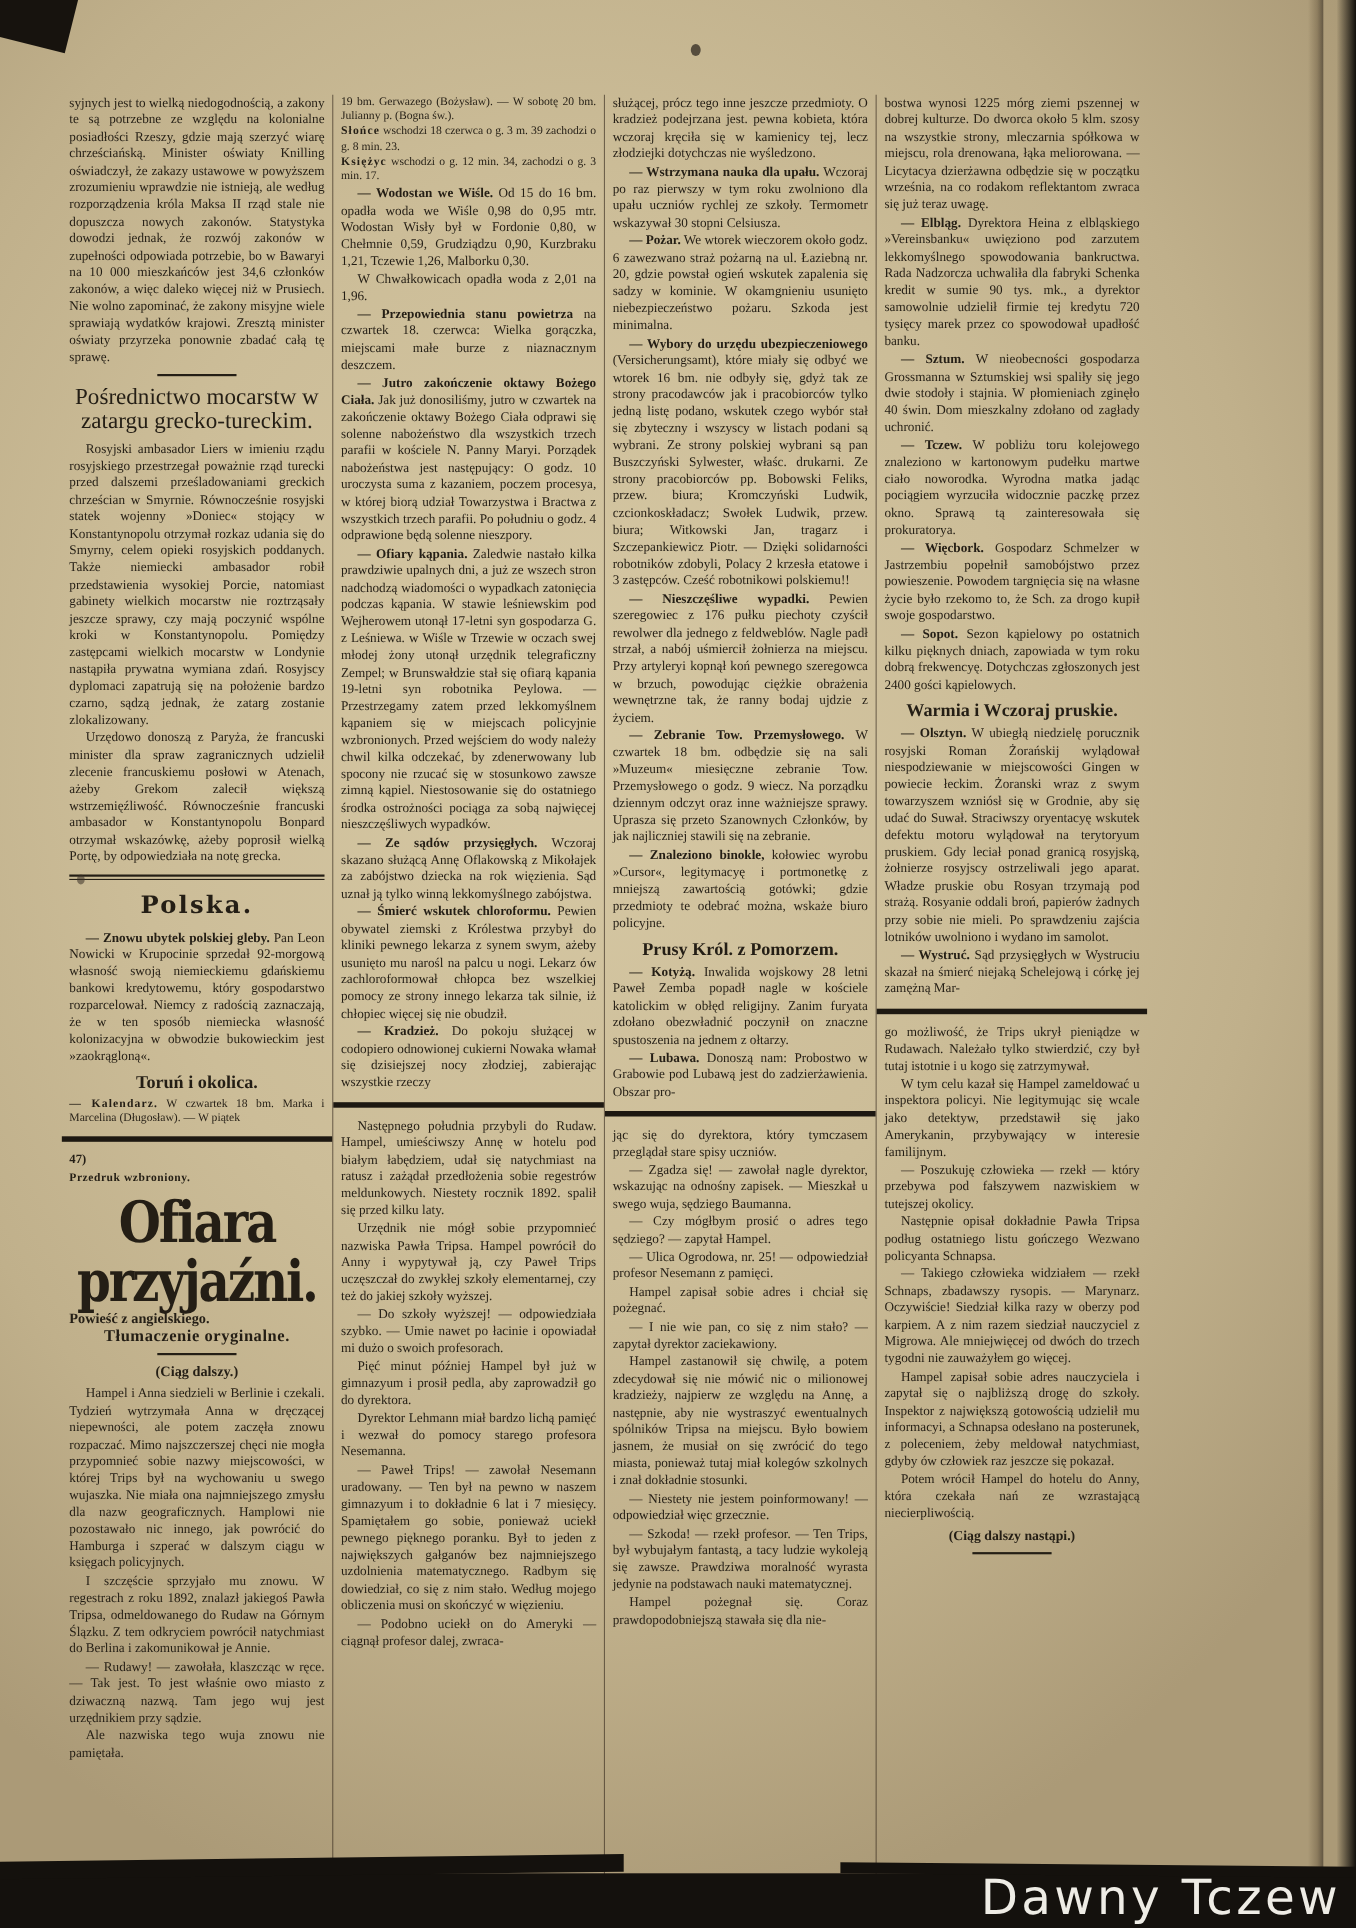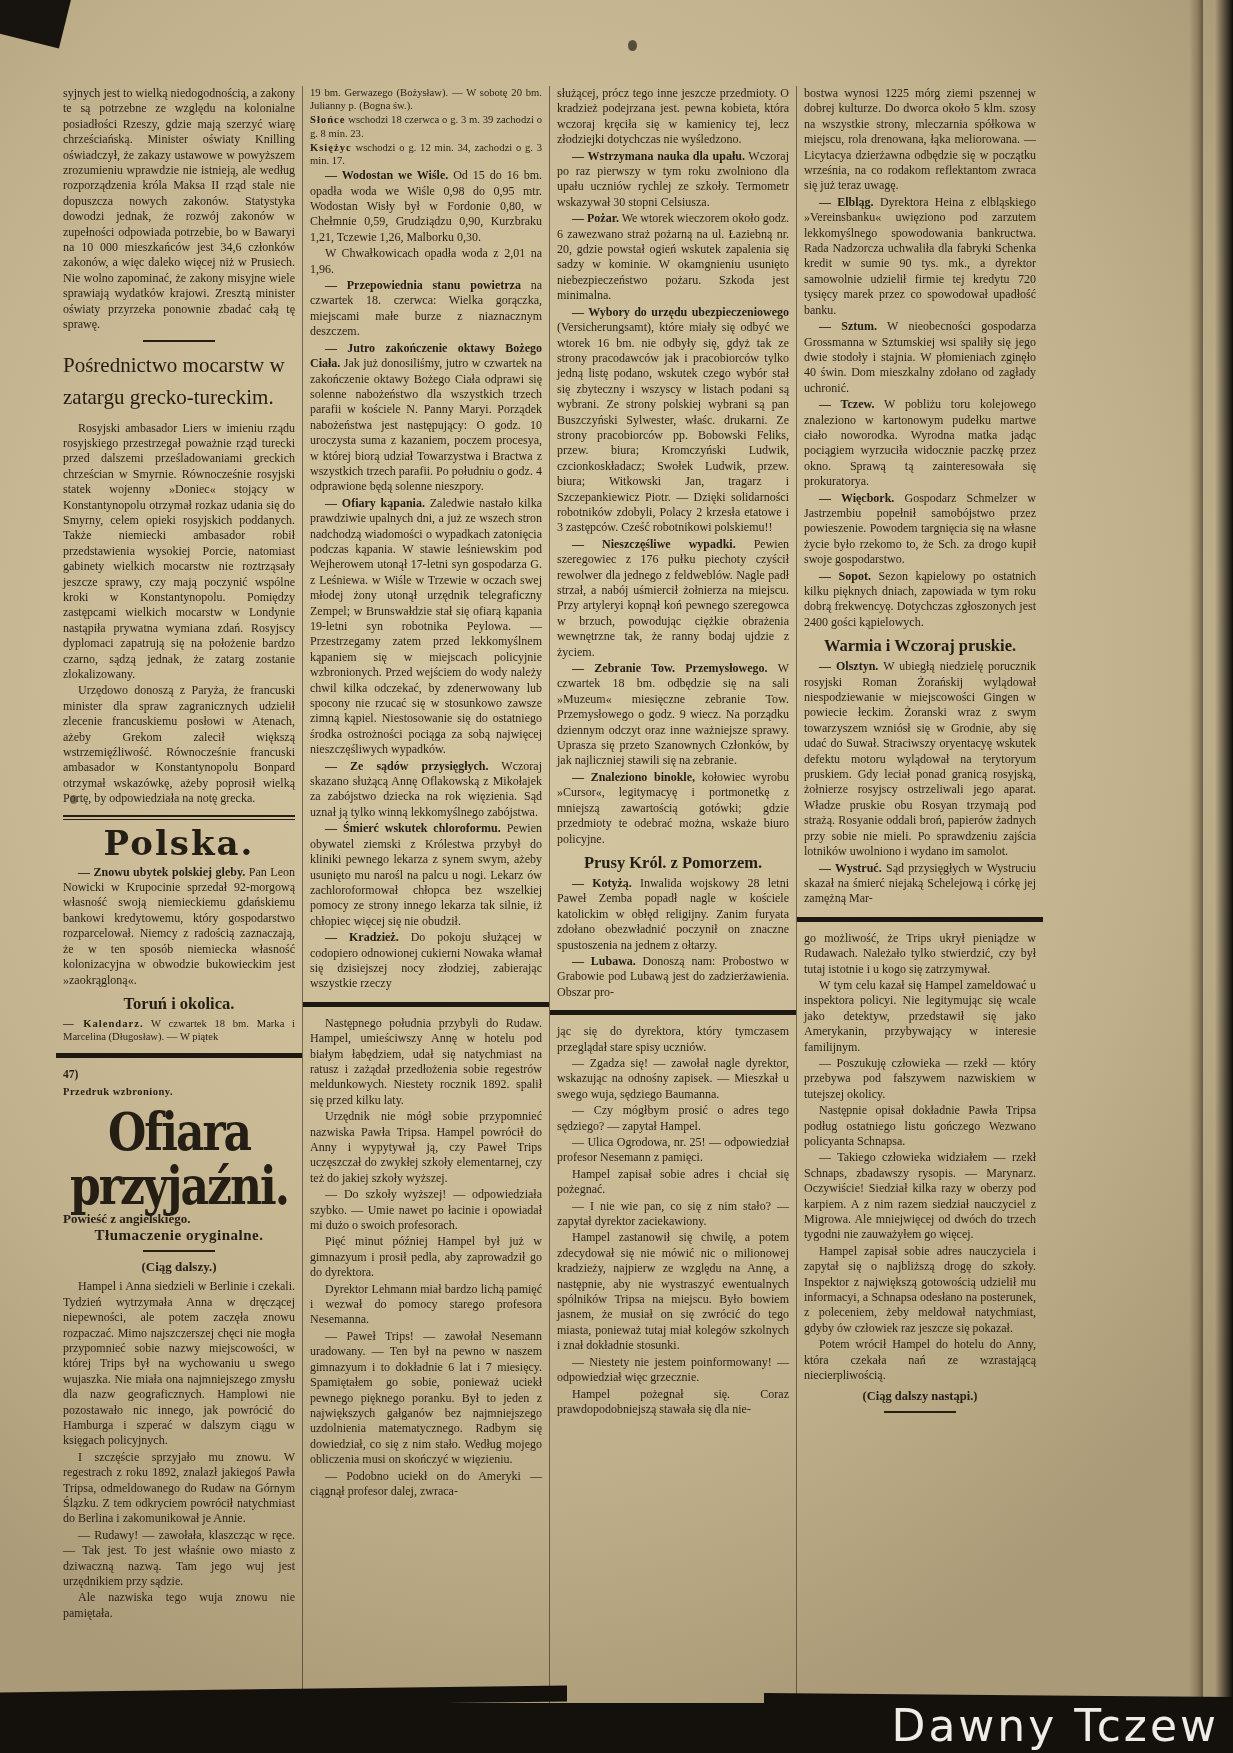--- a/index.html
+++ b/index.html
@@ -31,22 +31,22 @@
   .cont{text-align:justify;}
   .news{text-align:justify;text-indent:15px;}
   .lead{font-weight:bold;}
   .cal{font-size:10.6px;line-height:13.2px;text-align:justify;}
   .cal .lead{letter-spacing:1px;}
 
   .rule{width:72px;margin:7px auto;border-top:2px solid #241e15;}
   .rulew{height:2px;border-top:2px solid #241e15;border-bottom:1px solid #241e15;margin:8px 0 9px 0;}
   .hrule{border-top:5px solid #1d1811;margin:10px -7px 9px -7px;}
 
-  .h1{font-size:21px;line-height:32px;font-weight:normal;text-align:left;margin:6px 0 8px 0;}
-  .sec{font-size:34px;line-height:28px;font-weight:bold;text-align:center;letter-spacing:2px;margin:4px 0 8px 0;
+  .h1{font-size:21px;line-height:22px;font-weight:normal;text-align:center;margin:6px 0 8px 0;}
+  .sec{font-size:22px;line-height:28px;font-weight:bold;text-align:center;letter-spacing:2px;margin:4px 0 8px 0;
        font-family:"DejaVu Serif", serif;}
   .sub{font-size:16.5px;line-height:19px;font-weight:bold;text-align:center;margin:6px 0 4px 0;}
 
   .novel-no{font-size:11.5px;font-weight:bold;margin-top:2px;}
   .novel-copy{font-size:10.5px;font-weight:bold;letter-spacing:.5px;}
   .novel-title{font-size:44px;line-height:46px;font-weight:bold;text-align:center;letter-spacing:-2px;
        font-family:"DejaVu Serif", serif;transform:scaleY(1.18);transform-origin:center top;margin:6px 0 14px 0;}
   .novel-sub{font-size:13px;font-weight:bold;text-align:left;margin-top:10px;}
   .novel-sub2{font-size:15px;font-weight:bold;text-align:center;letter-spacing:.5px;}
   .novel-cont{font-size:13px;font-weight:bold;text-align:center;margin:4px 0 5px 0;}
@@ -119,20 +119,21 @@
         <div class="blk news"><span class="lead">— Lubawa.</span> Donoszą nam: Probostwo w Grabowie pod Lubawą jest do zadzierżawienia. Obszar pro-</div>
         <div class="blk hrule"></div>
         <div class="blk cont">jąc się do dyrektora, który tymczasem przeglądał stare spisy uczniów.</div>
         <div class="blk p">— Zgadza się! — zawołał nagle dyrektor, wskazując na odnośny zapisek. — Mieszkał u swego wuja, sędziego Baumanna.</div>
         <div class="blk p">— Czy mógłbym prosić o adres tego sędziego? — zapytał Hampel.</div>
         <div class="blk p">— Ulica Ogrodowa, nr. 25! — odpowiedział profesor Nesemann z pamięci.</div>
         <div class="blk p">Hampel zapisał sobie adres i chciał się pożegnać.</div>
         <div class="blk p">— I nie wie pan, co się z nim stało? — zapytał dyrektor zaciekawiony.</div>
         <div class="blk p">Hampel zastanowił się chwilę, a potem zdecydował się nie mówić nic o milionowej kradzieży, najpierw ze względu na Annę, a następnie, aby nie wystraszyć ewentualnych spólników Tripsa na miejscu. Było bowiem jasnem, że musiał on się zwrócić do tego miasta, ponieważ tutaj miał kolegów szkolnych i znał dokładnie stosunki.</div>
         <div class="blk p">— Niestety nie jestem poinformowany! — odpowiedział więc grzecznie.</div>
+        <div class="blk p">— Szkoda! — rzekł profesor. — Ten Trips, był wybujałym fantastą, a tacy ludzie wykoleją się zawsze. Prawdziwa moralność wyrasta jedynie na podstawach nauki matematycznej.</div>
         <div class="blk p">Hampel pożegnał się. Coraz prawdopodobniejszą stawała się dla nie-</div>
       </div>
     <div class="col">
         <div class="blk cont">bostwa wynosi 1225 mórg ziemi pszennej w dobrej kulturze. Do dworca około 5 klm. szosy na wszystkie strony, mleczarnia spółkowa w miejscu, rola drenowana, łąka meliorowana. — Licytacya dzierżawna odbędzie się w początku września, na co rodakom reflektantom zwraca się już teraz uwagę.</div>
         <div class="blk news"><span class="lead">— Elbląg.</span> Dyrektora Heina z elbląskiego »Vereinsbanku« uwięziono pod zarzutem lekkomyślnego spowodowania bankructwa. Rada Nadzorcza uchwaliła dla fabryki Schenka kredit w sumie 90 tys. mk., a dyrektor samowolnie udzielił firmie tej kredytu 720 tysięcy marek przez co spowodował upadłość banku.</div>
         <div class="blk news"><span class="lead">— Sztum.</span> W nieobecności gospodarza Grossmanna w Sztumskiej wsi spaliły się jego dwie stodoły i stajnia. W płomieniach zginęło 40 świn. Dom mieszkalny zdołano od zagłady uchronić.</div>
         <div class="blk news"><span class="lead">— Tczew.</span> W pobliżu toru kolejowego znaleziono w kartonowym pudełku martwe ciało noworodka. Wyrodna matka jadąc pociągiem wyrzuciła widocznie paczkę przez okno. Sprawą tą zainteresowała się prokuratorya.</div>
         <div class="blk news"><span class="lead">— Więcbork.</span> Gospodarz Schmelzer w Jastrzembiu popełnił samobójstwo przez powieszenie. Powodem targnięcia się na własne życie było rzekomo to, że Sch. za drogo kupił swoje gospodarstwo.</div>
         <div class="blk news"><span class="lead">— Sopot.</span> Sezon kąpielowy po ostatnich kilku pięknych dniach, zapowiada w tym roku dobrą frekwencyę. Dotychczas zgłoszonych jest 2400 gości kąpielowych.</div>
         <div class="blk sub">Warmia i Wczoraj pruskie.</div>

